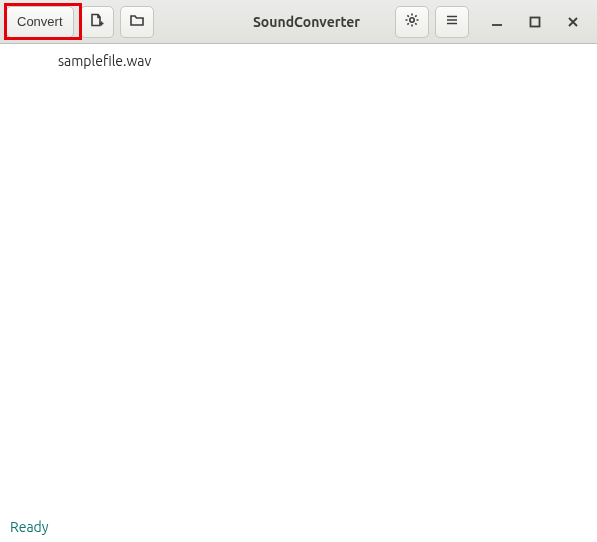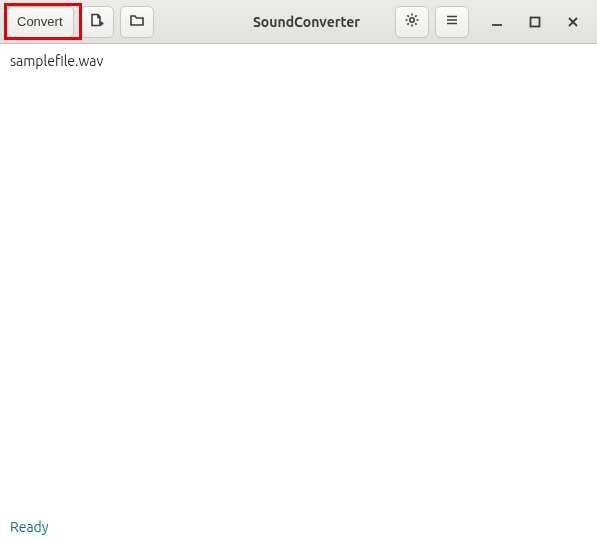--- a/index.html
+++ b/index.html
@@ -53,21 +53,21 @@
     .win-ctrl svg { width: 12px; height: 12px; stroke: #3c3c3b; fill: none; stroke-width: 1.8; }
     .win-controls { display: flex; gap: 14px; align-items: center; padding: 0 6px 0 10px; }
     .content {
       flex: 1;
       background: #ffffff;
       padding: 8px 10px;
       font-size: 14px;
       color: #2b2b2a;
       overflow: auto;
     }
-    .file-item { line-height: 1.4; }
+    .file-item { line-height: 1.4; margin-left: 48px; }
     .statusbar {
       height: 30px;
       display: flex;
       align-items: center;
       padding: 0 10px;
       font-size: 14px;
       color: #0f766e;
       background: #ffffff;
     }
     .titlebar-center {

